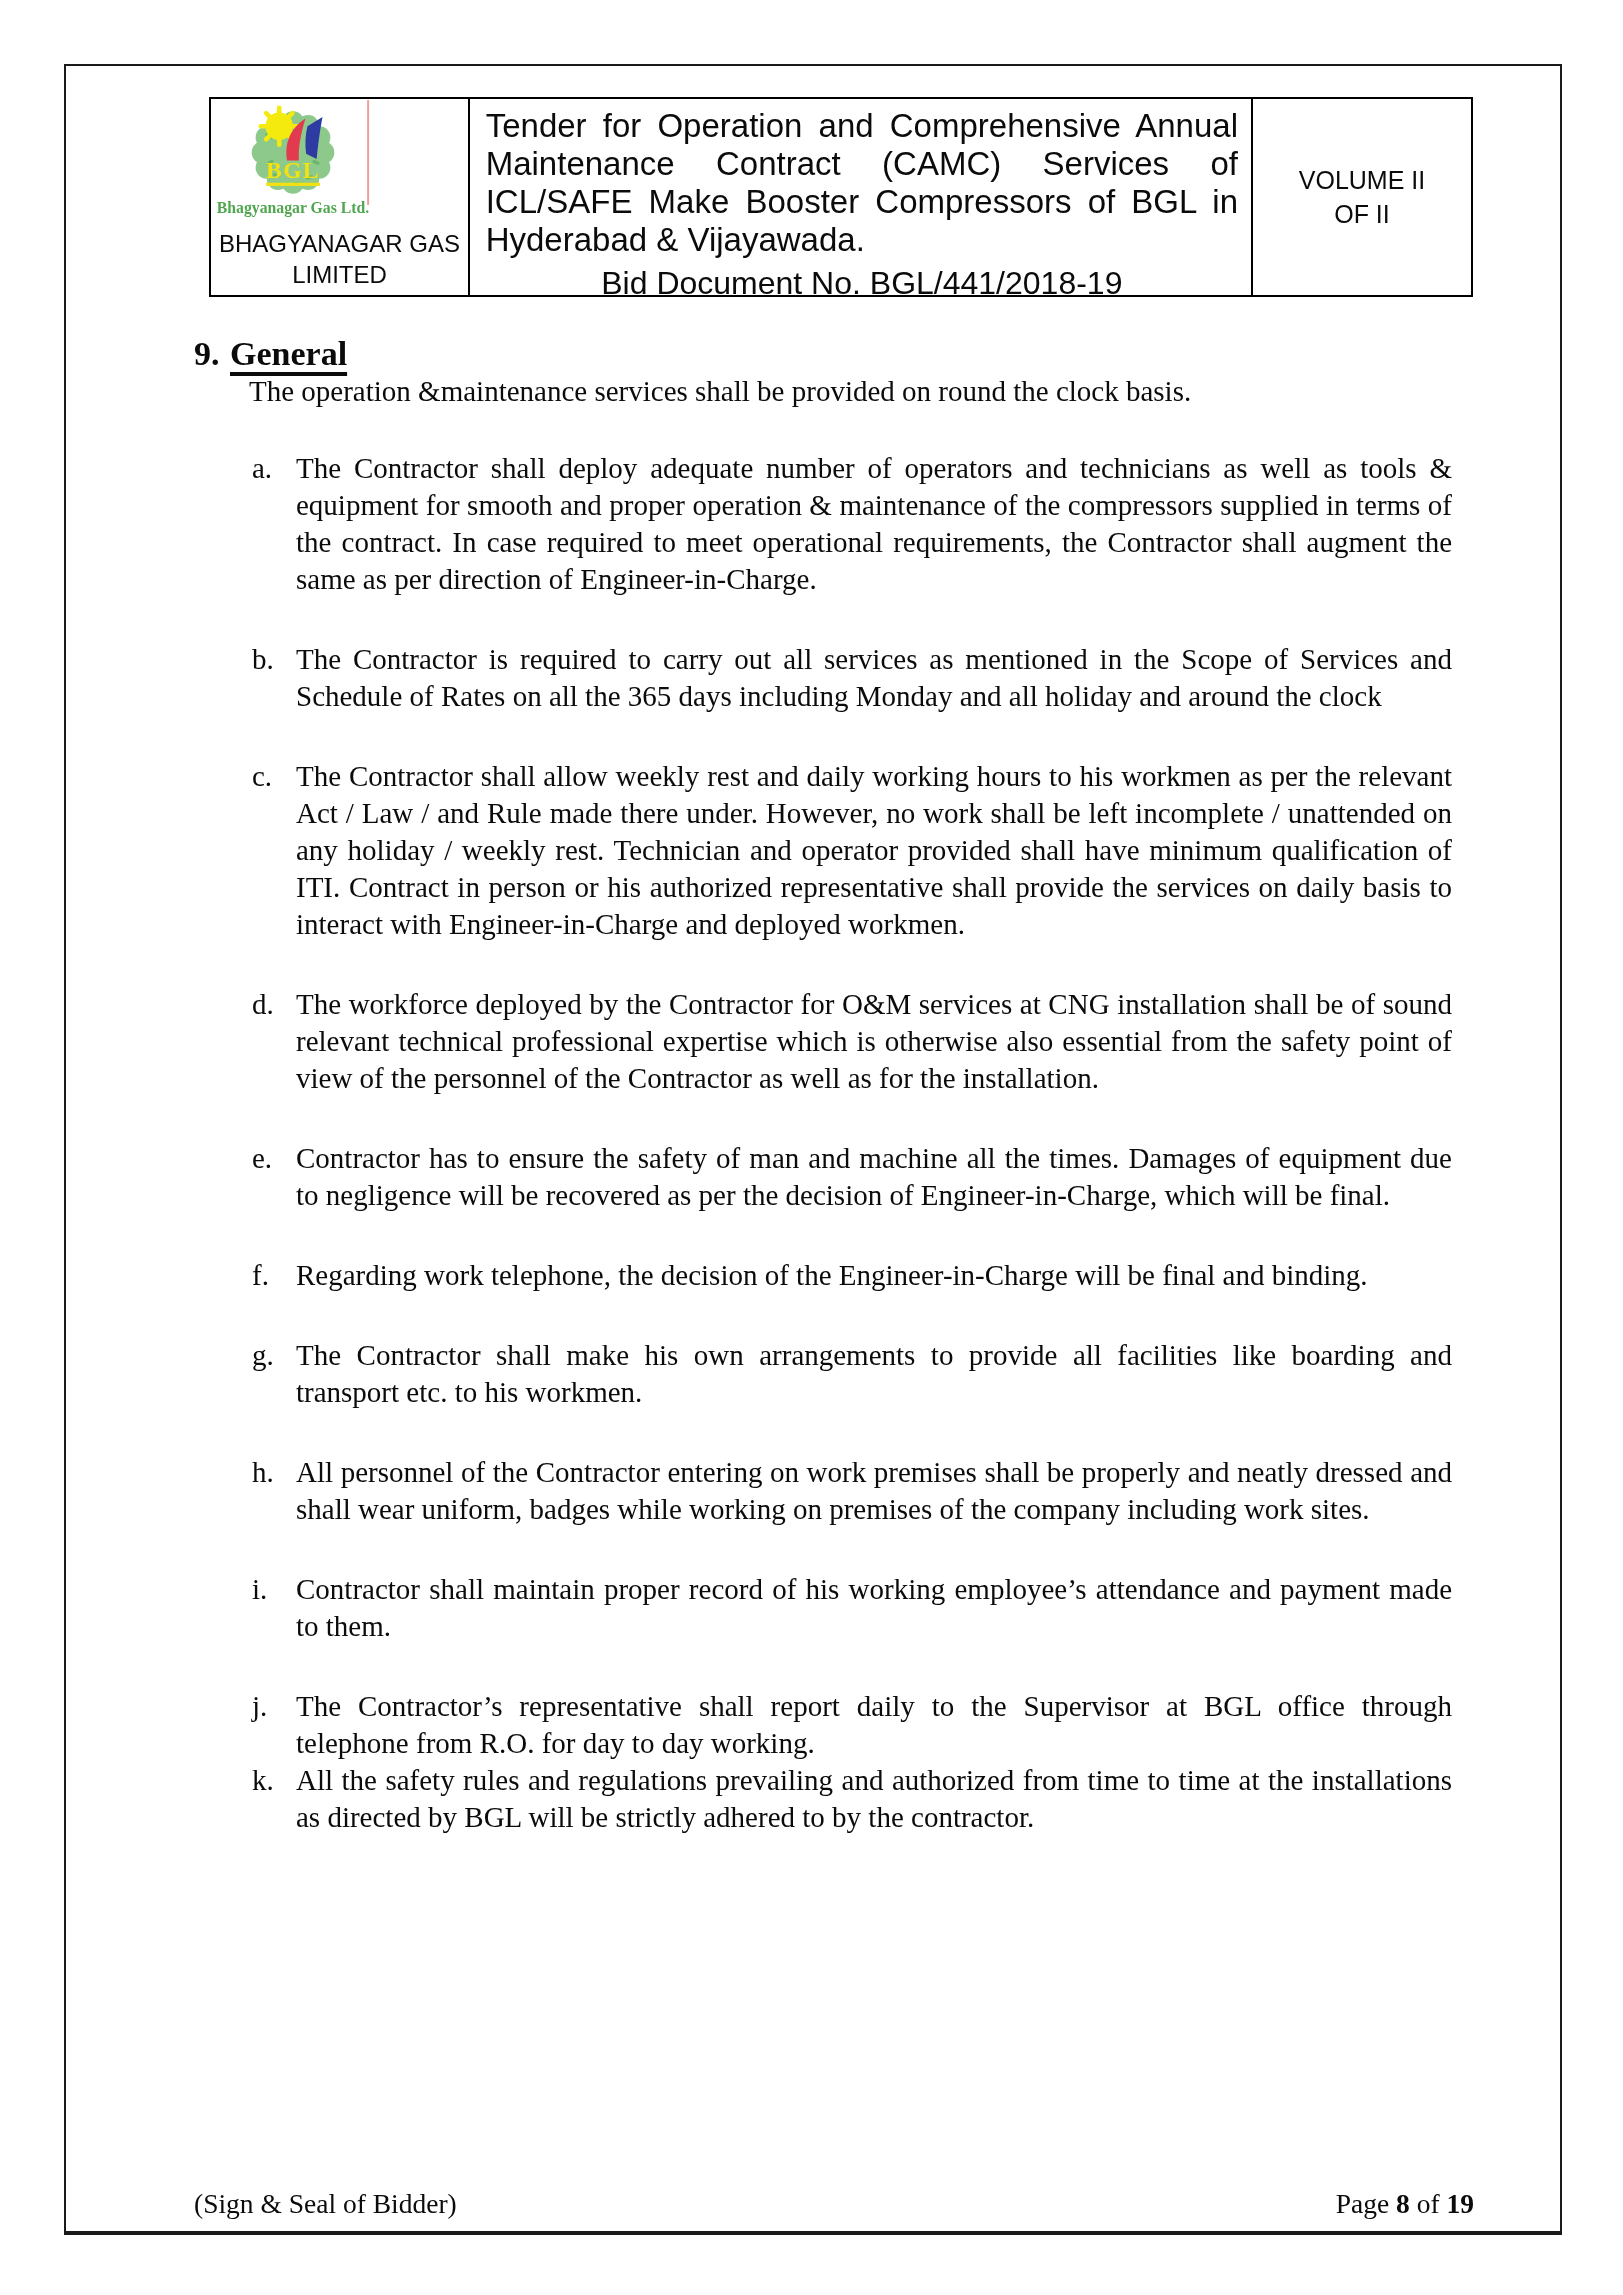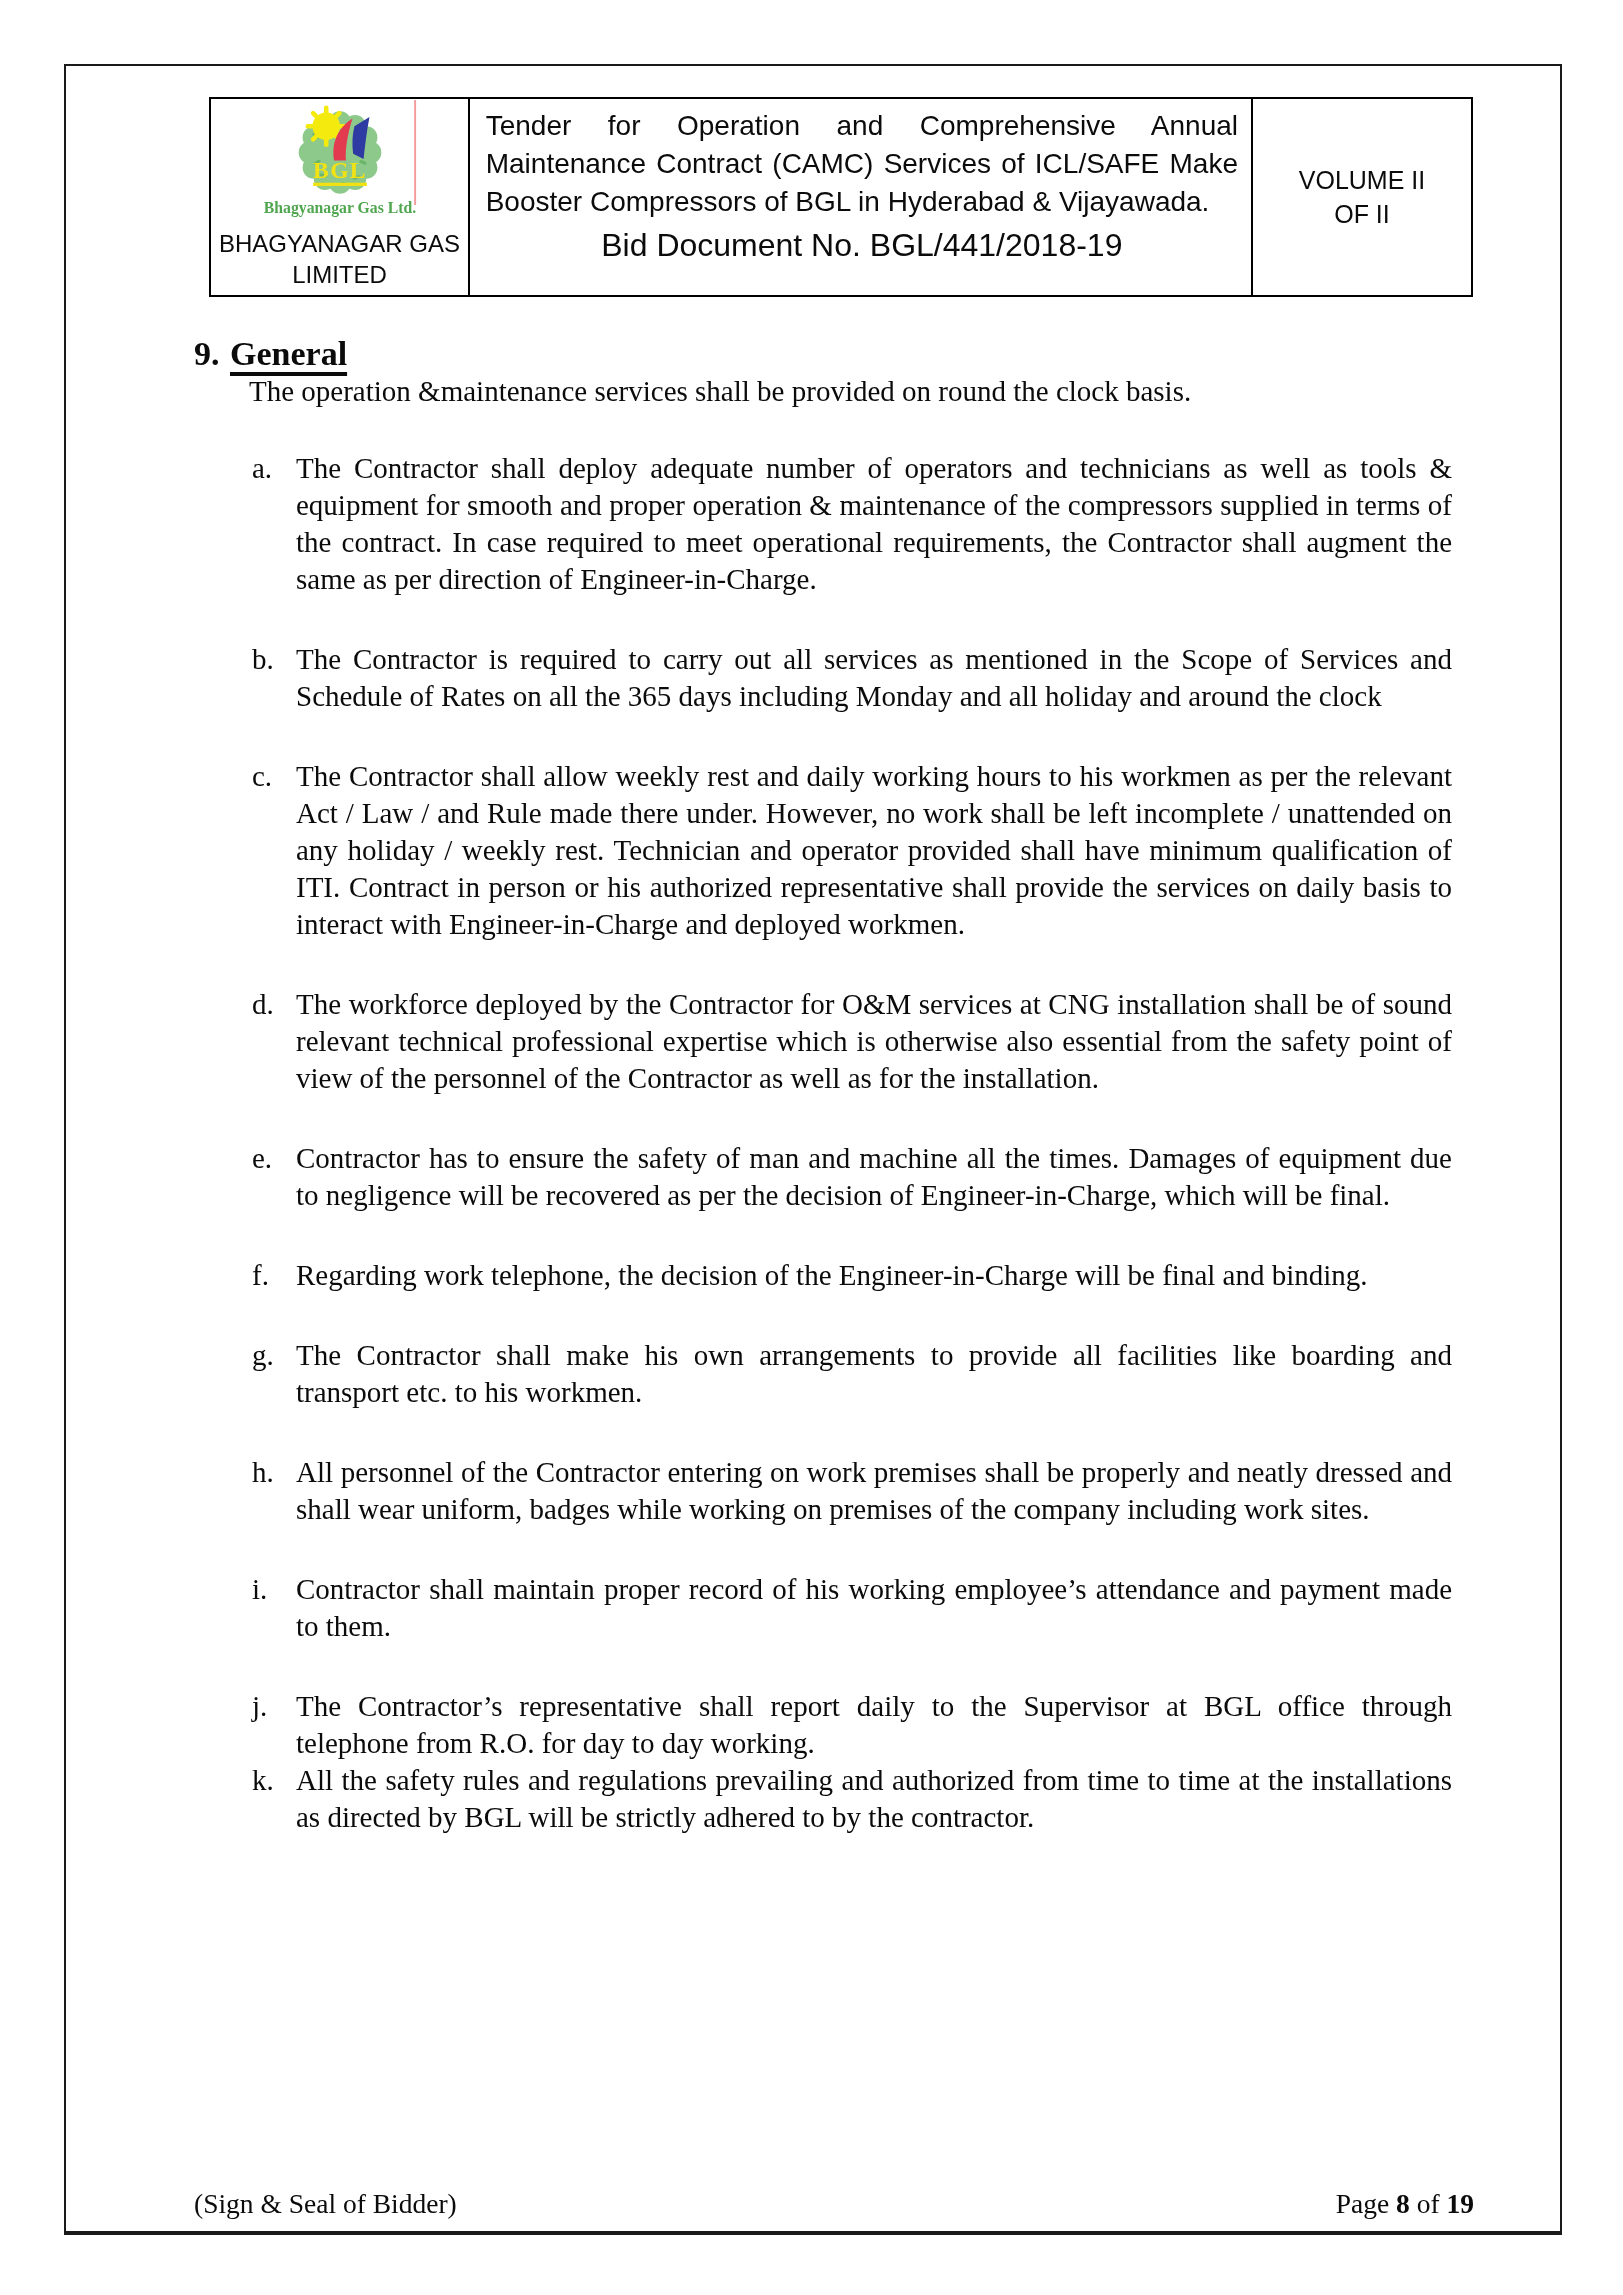--- a/index.html
+++ b/index.html
@@ -6,29 +6,29 @@
   body { width:1623px; height:2295px; }
   .page { position:relative; width:1623px; height:2295px; background:#ffffff;
           font-family:"Liberation Serif", serif; color:#0b0b0b; overflow:hidden; }
   .frame { position:absolute; left:64px; top:64px; width:1498px; height:2171px;
            border:2px solid #1a1a1a; border-bottom-width:4.6px; box-sizing:border-box; }
 
   
   .header-table { position:absolute; left:143px; top:31px; width:1264px; height:200px;
                   display:flex; border:2.6px solid #000; box-sizing:border-box; background:#fff; }
   .cell { box-sizing:border-box; overflow:hidden; }
-  .cell-logo { width:257px; display:flex; flex-direction:column; align-items:center; padding-top:1.3px; }
+  .cell-logo { width:257px; display:flex; flex-direction:column; padding-top:1.3px; }
   .cell-title { flex:1; border-left:2.6px solid #000; border-right:2.6px solid #000;
                 padding:7.9px 13px 0 15.7px; }
   .cell-volume { width:218px; display:flex; flex-direction:column; justify-content:center;
                  align-items:center; }
   .logo-svg { width:164px; height:126px; display:block; }
   .company-name { font-family:"Liberation Sans", sans-serif; font-size:24px; line-height:31px;
                   text-align:center; margin-top:1.3px; white-space:nowrap; }
-  .title-text { font-family:"Liberation Sans", sans-serif; font-size:28px; line-height:38px;
+  .title-text { font-family:"Liberation Sans", sans-serif; font-size:33px; line-height:38px;
                 text-align:justify; }
   .bid-line { font-family:"Liberation Sans", sans-serif; font-size:32px; line-height:38px;
               text-align:center; margin-top:5.2px; }
   .volume-text { font-family:"Liberation Sans", sans-serif; font-size:25px; line-height:34px;
                  text-align:center; }
 
   
   .content { position:absolute; left:128px; top:268px; width:1258px; }
   .section-head { font-size:34px; font-weight:bold; line-height:39px; }
   .section-num { display:inline-block; margin-right:10.5px; }

